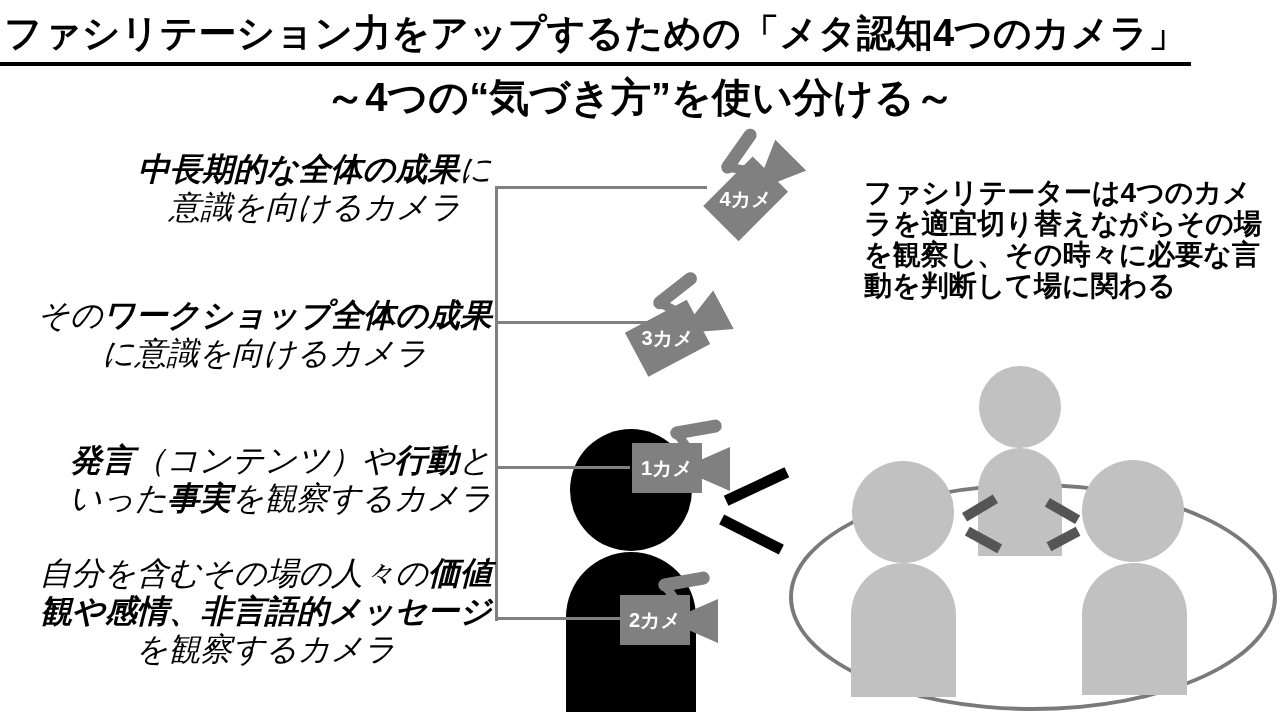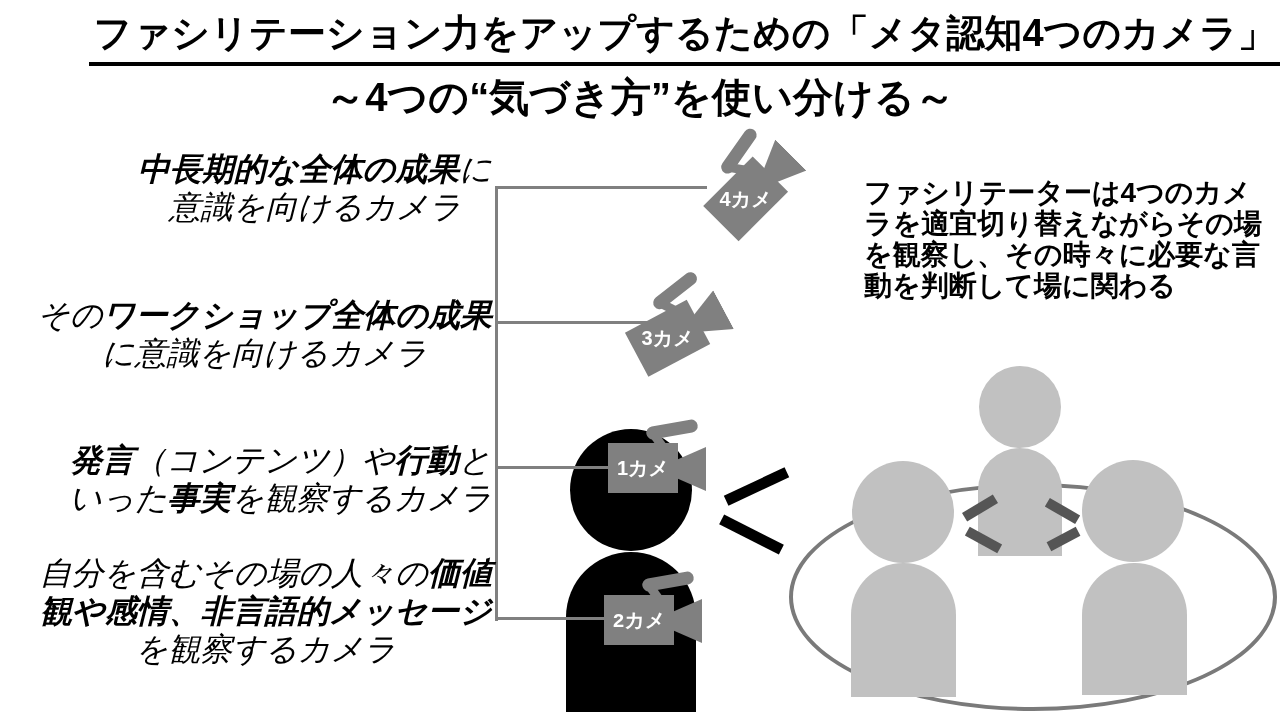--- a/index.html
+++ b/index.html
@@ -1,20 +1,20 @@
 <!DOCTYPE html>
 <html><head>
 <meta charset="utf-8">
 <style>
   html,body{margin:0;padding:0;background:#fff;}
   .stage{position:relative;width:1280px;height:720px;background:#fff;overflow:hidden;
          font-family:"Liberation Sans","DejaVu Sans",sans-serif;color:#000;}
 
   
-  .title-wrap{position:absolute;top:8px;left:0;width:1280px;text-align:right;}
+  .title-wrap{position:absolute;top:8px;left:0;width:1280px;text-align:left;}
   .title-wrap span{display:inline-block;font-size:38px;font-weight:bold;letter-spacing:0px;
                    border-bottom:4px solid #000;padding:0 4px 3px 4px;}
   .subtitle{position:absolute;top:70px;left:0;width:1280px;text-align:center;
             font-size:40px;font-weight:bold;}
 
   
   .lb{position:absolute;right:788px;text-align:center;font-size:32px;line-height:38px;white-space:nowrap;font-style:italic;}
   .lb .b{font-weight:bold;}
 
   
@@ -100,31 +100,31 @@
   <div class="camera" style="left:628px;top:287px;transform:rotate(-28deg);">
     <div class="cam-handle"></div>
     <div class="cam-post"></div>
     <div class="cam-body"></div>
     <div class="cam-lens"></div>
     <div class="cam-label" style="transform:rotate(28deg);">
         <span>3カメ</span>
       </div>
   </div>
 
-  <div class="camera" style="left:608px;top:423px;">
+  <div class="camera" style="left:632px;top:423px;">
     <div class="cam-handle"></div>
     <div class="cam-post"></div>
     <div class="cam-body"></div>
     <div class="cam-lens"></div>
     <div class="cam-label">
         <span>1カメ</span>
       </div>
   </div>
 
-  <div class="camera" style="left:604px;top:575px;font-family:Liberation Mono, monospace;">
+  <div class="camera" style="left:620px;top:575px;">
     <div class="cam-handle"></div>
     <div class="cam-post"></div>
     <div class="cam-body"></div>
     <div class="cam-lens"></div>
     <div class="cam-label">
         <span>2カメ</span>
       </div>
   </div>
 
   <div class="lb" style="top:150px;">

